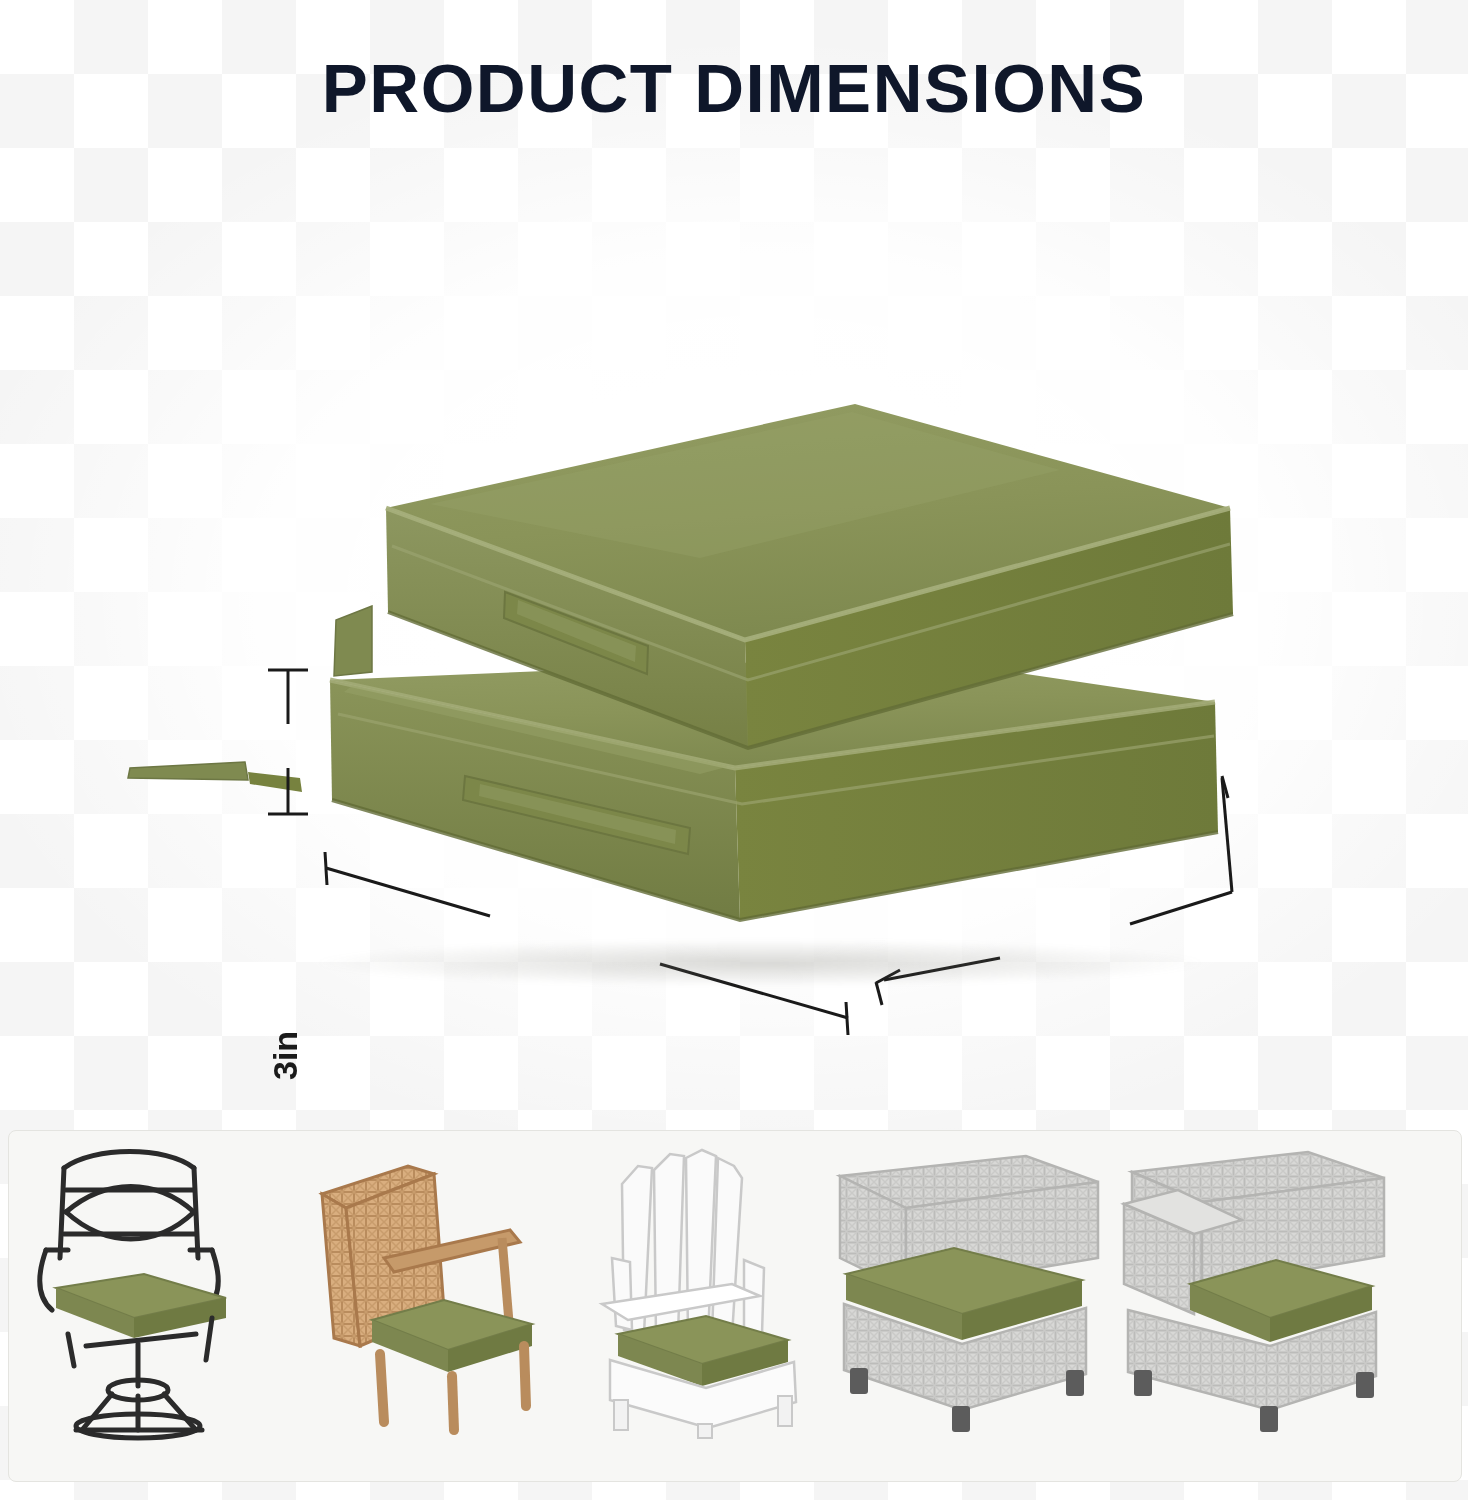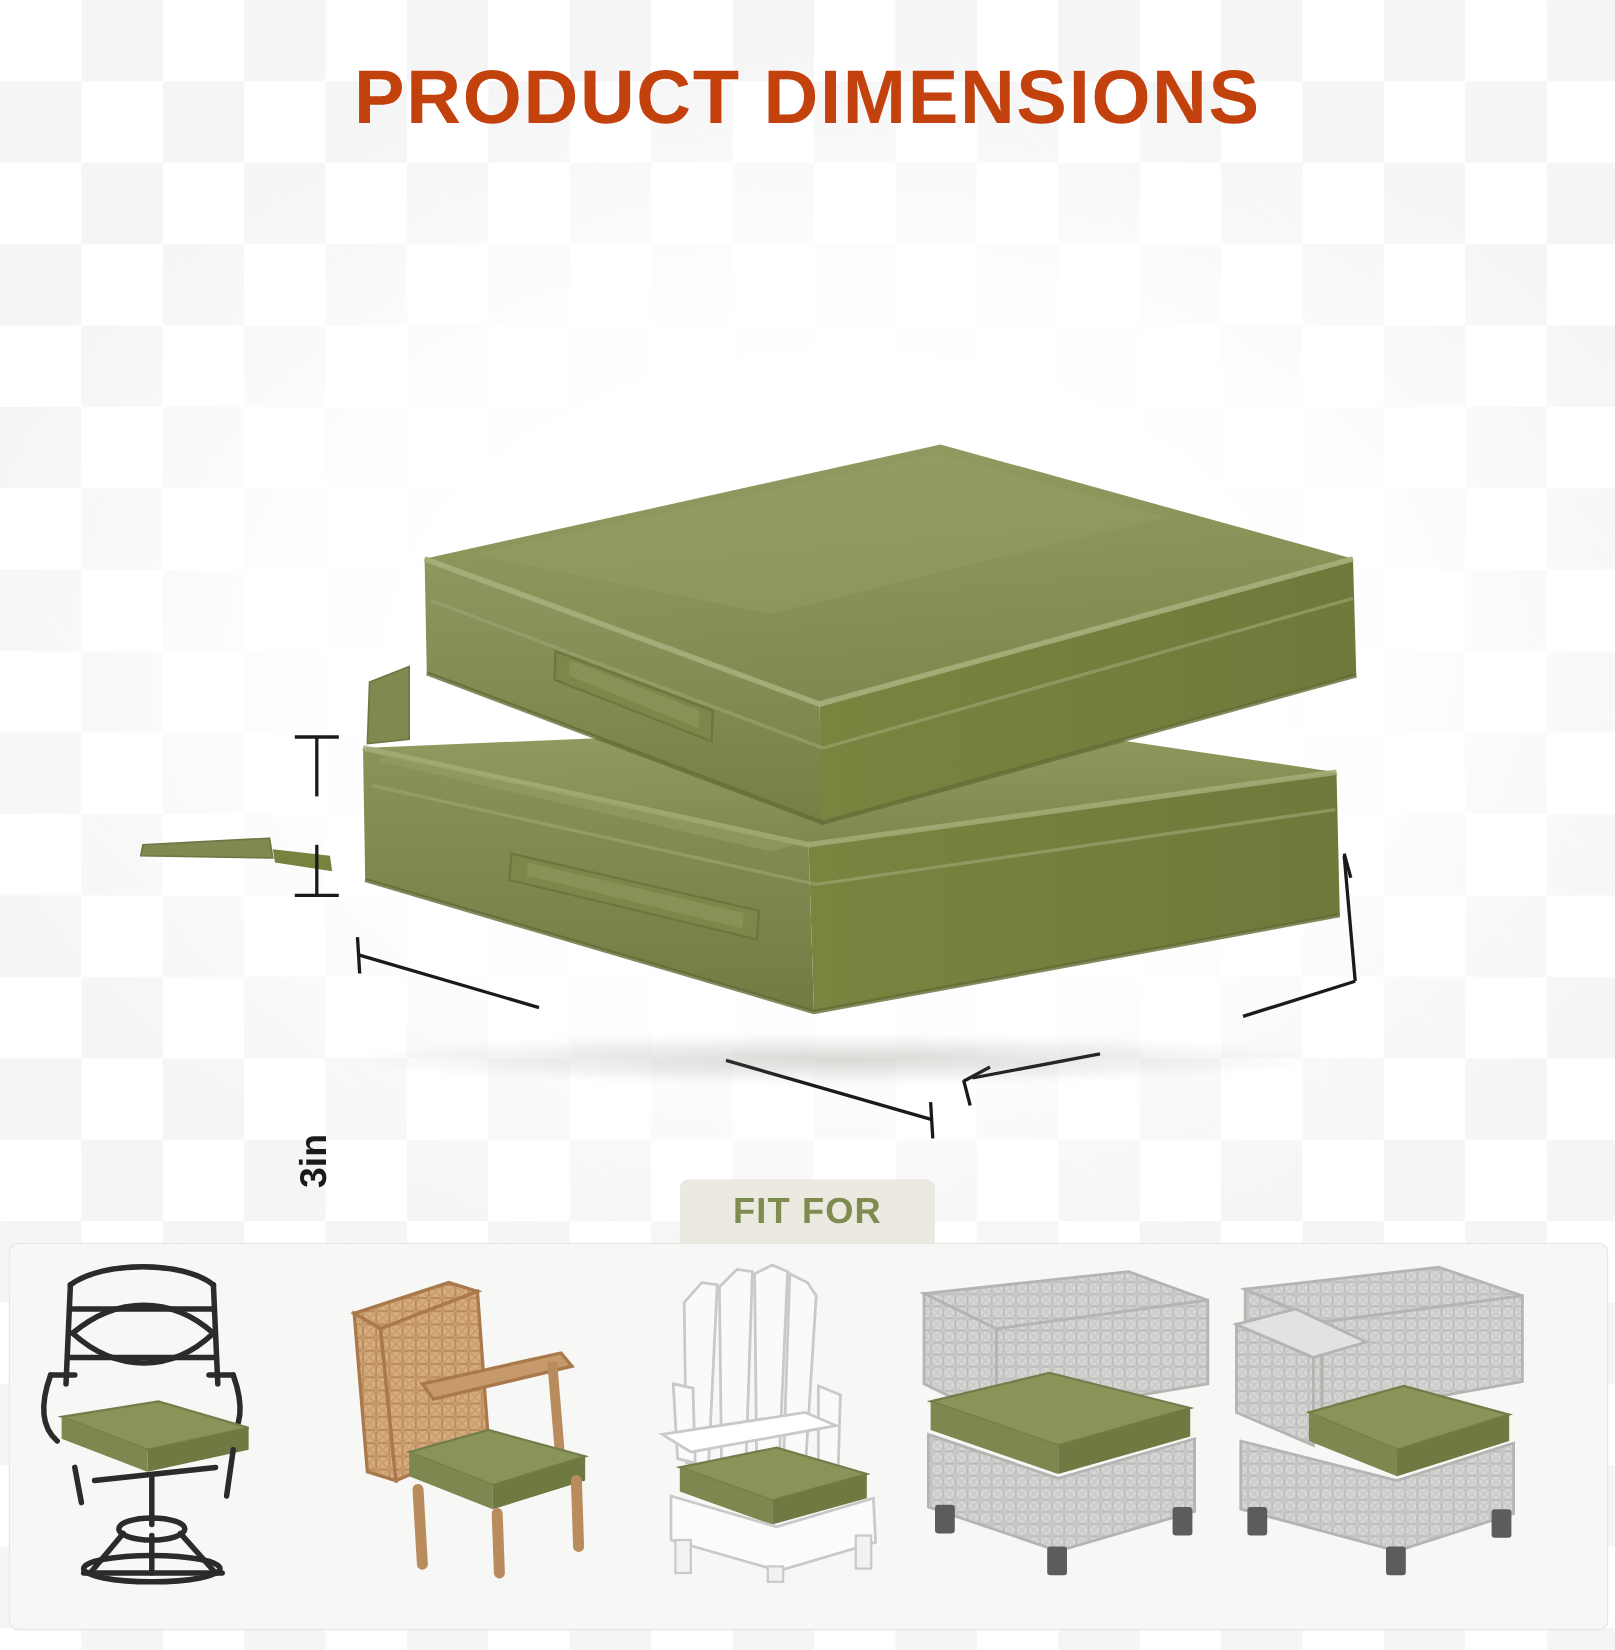--- a/index.html
+++ b/index.html
@@ -43,21 +43,21 @@
   .header {
     position: absolute;
     top: 52px; left: 0;
     width: 1468px;
     text-align: center;
   }
   .title {
     font-size: 69px;
     font-weight: bold;
     letter-spacing: 1.5px;
-    color: #c2410c;
+    color: #0f172a;
     margin: 0;
     line-height: 1.06;
     font-family: "Liberation Sans", sans-serif;
   }
   .subtitle {
     margin: 18px auto 0 auto;
     width: 900px;
     font-size: 34px;
     line-height: 1.42;
     color: #d01b1b;
@@ -232,23 +232,20 @@
         <path d="M268,434 L308,434"></path>
       </g>
     </svg>
 
     <div class="dim-label dim-16">16in</div>
     <div class="dim-label dim-17">17in</div>
     <div class="dim-label dim-3">3in</div>
   </div>
 
   <div class="fitfor-wrap">
-    <div class="fitfor-tab">
-      <span>FIT FOR</span>
-    </div>
     <div class="fitfor-panel"></div>
 
     <div class="chair-cell c1">
       <svg width="278" height="300" viewBox="0 0 278 300">
         <g stroke="#2b2b2b" stroke-width="5" fill="none" stroke-linecap="round">
           <path d="M48,30 C78,8 150,8 178,30"></path>
           <path d="M48,30 L44,120"></path>
           <path d="M178,30 L182,120"></path>
           <path d="M50,52 L178,52"></path>
           <path d="M50,74 C90,110 140,110 178,74"></path>

